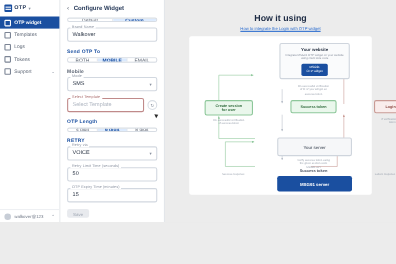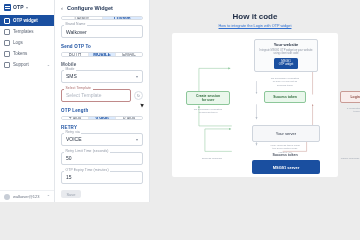--- a/index.html
+++ b/index.html
@@ -319,21 +319,21 @@
         <span class="fld-val">15</span>
       </div>
     </div>
 
     <div class="panel-foot">
       <div class="save-btn">Save</div>
     </div>
   </div>
 
   <div class="stage">
-    <div class="diag-title">How it code</div>
+    <div class="diag-title">How it using</div>
     <div class="diag-sub">How to integrate the Login with OTP widget</div>
 
     <div class="canvas">
 
       <svg width="100%" height="100%" viewBox="0 0 222 144" style="position:absolute;left:0;top:0">
         <defs>
           <marker id="ag" markerWidth="5" markerHeight="5" refX="4" refY="2" orient="auto">
             <path d="M0,0 L4,2 L0,4 z" fill="#8dc79a"></path>
           </marker>
           <marker id="ar" markerWidth="5" markerHeight="5" refX="4" refY="2" orient="auto">

